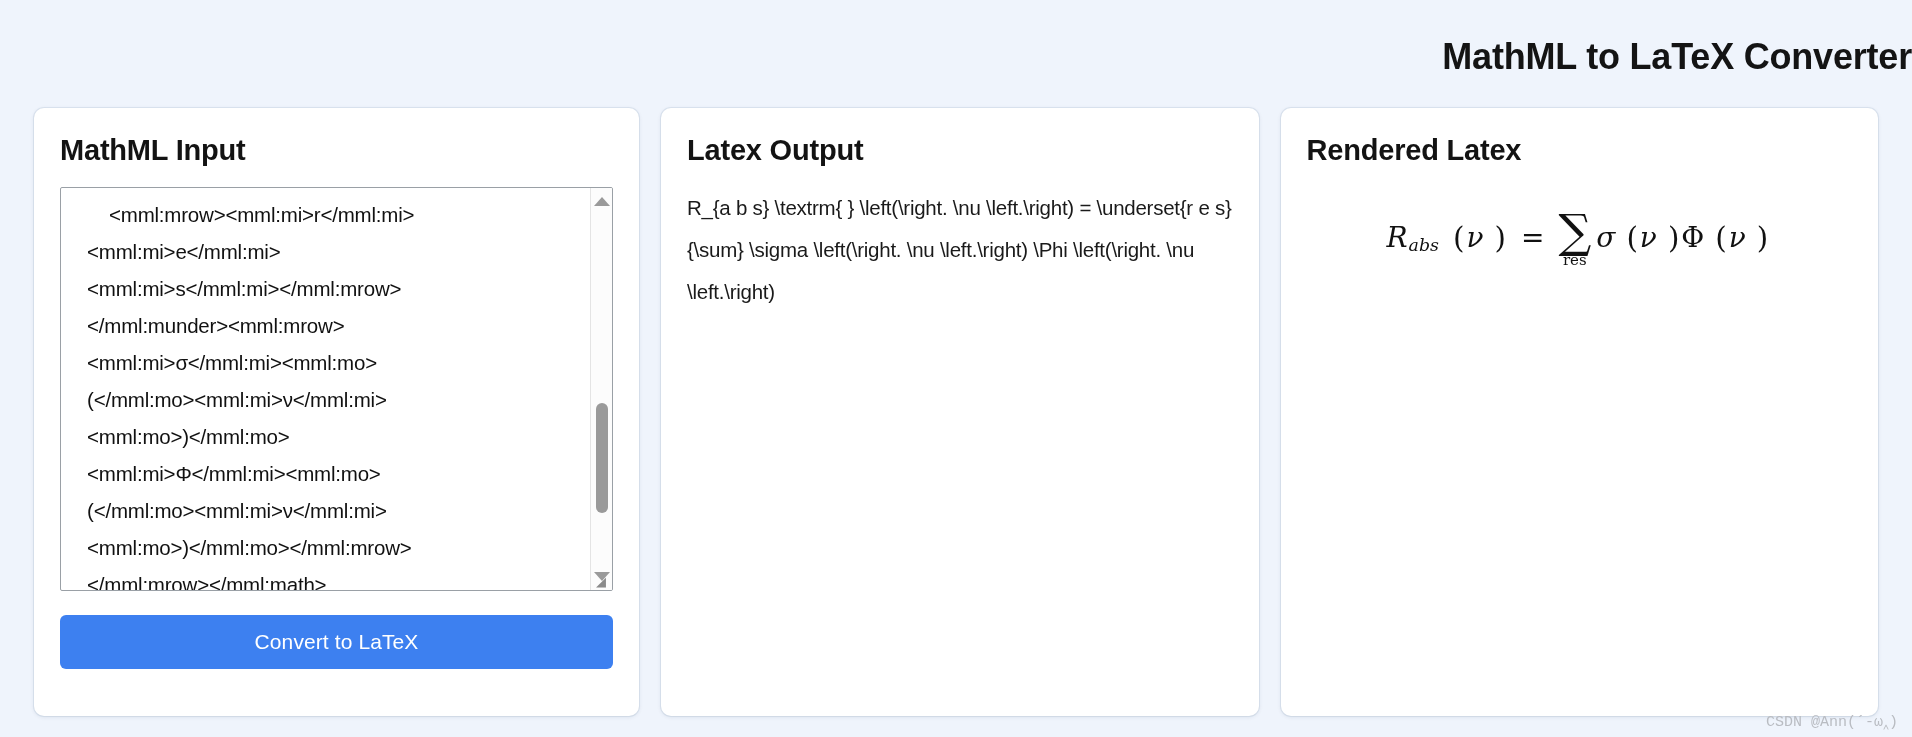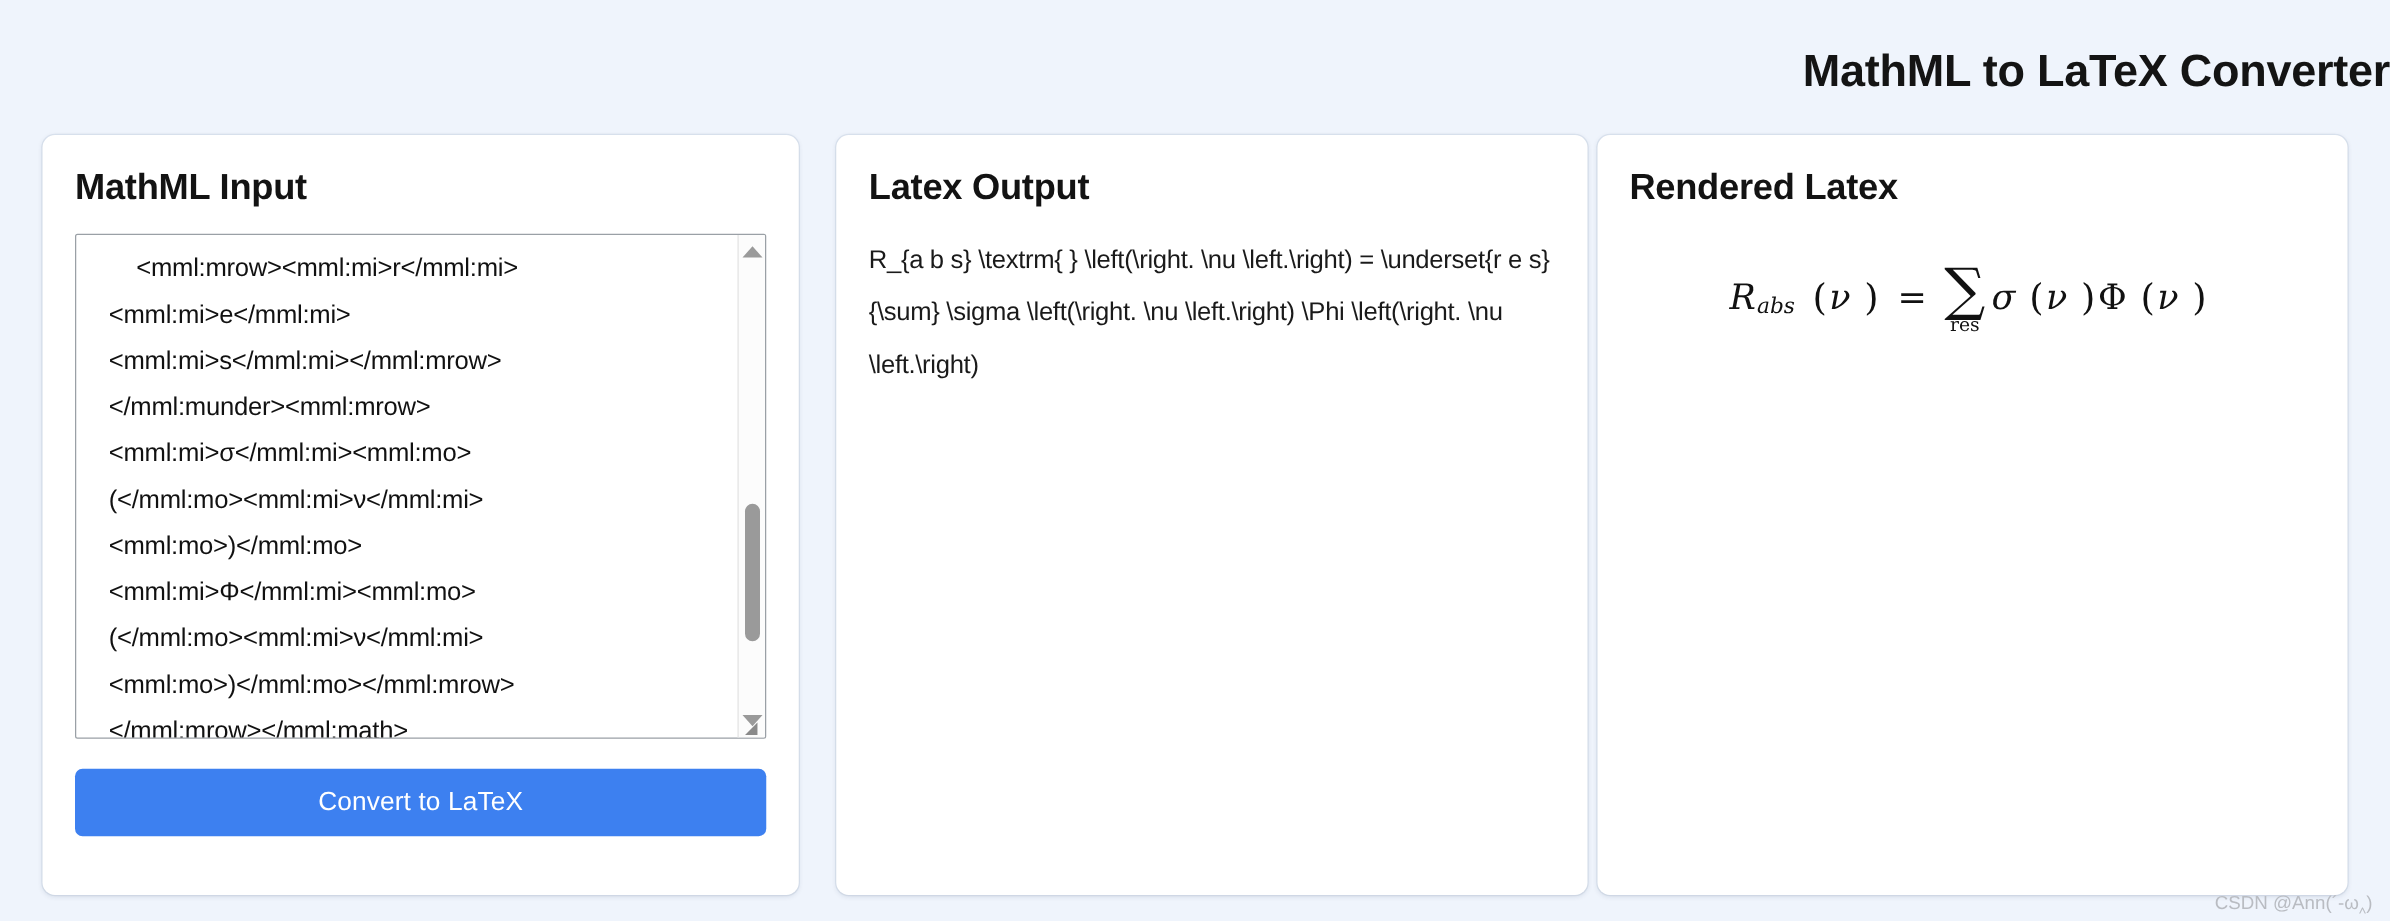--- a/index.html
+++ b/index.html
@@ -19,34 +19,34 @@
     text-align: right;
     font-size: 36px;
     font-weight: bold;
     color: #141414;
     letter-spacing: -0.2px;
     padding-top: 36px;
     margin: 0;
   }
   .panels {
     display: flex;
-    gap: 8px;
+    gap: 22px;
     padding: 30px 34px 0 34px;
     align-items: flex-start;
   }
   .panel {
     background: #ffffff;
     border-radius: 10px;
     box-shadow: 0 1px 4px rgba(20,40,80,0.10), 0 0 0 1px rgba(220,228,240,0.9);
     padding: 26px 26px 26px 26px;
     height: 608px;
     position: relative;
   }
   .panel-left   { width: 605px; }
-  .panel-mid    { width: 607px; margin-left: 22px; }
+  .panel-mid    { width: 607px; }
   .panel-right  { width: 607px; flex: 1 1 auto; }
 
   .panel-title {
     font-size: 29px;
     font-weight: bold;
     color: #131313;
     margin: 0 0 20px 0;
     letter-spacing: -0.2px;
   }
 
@@ -173,21 +173,21 @@
   }
   .greek { font-family: "DejaVu Serif", serif; font-style: italic; }
   .greek-up { font-family: "DejaVu Serif", serif; font-style: normal; }
 
   .watermark {
     position: absolute;
     right: 14px;
     bottom: 6px;
     font-size: 15px;
     color: #b9bcc2;
-    font-family: Liberation Sans, sans-serif;
+    font-family: Liberation Mono, monospace;
   }
 </style>
 </head>
 <body>
 
 <div class="page">
 
   <h1 class="app-title">MathML to LaTeX Converter</h1>
 
   <div class="panels">

